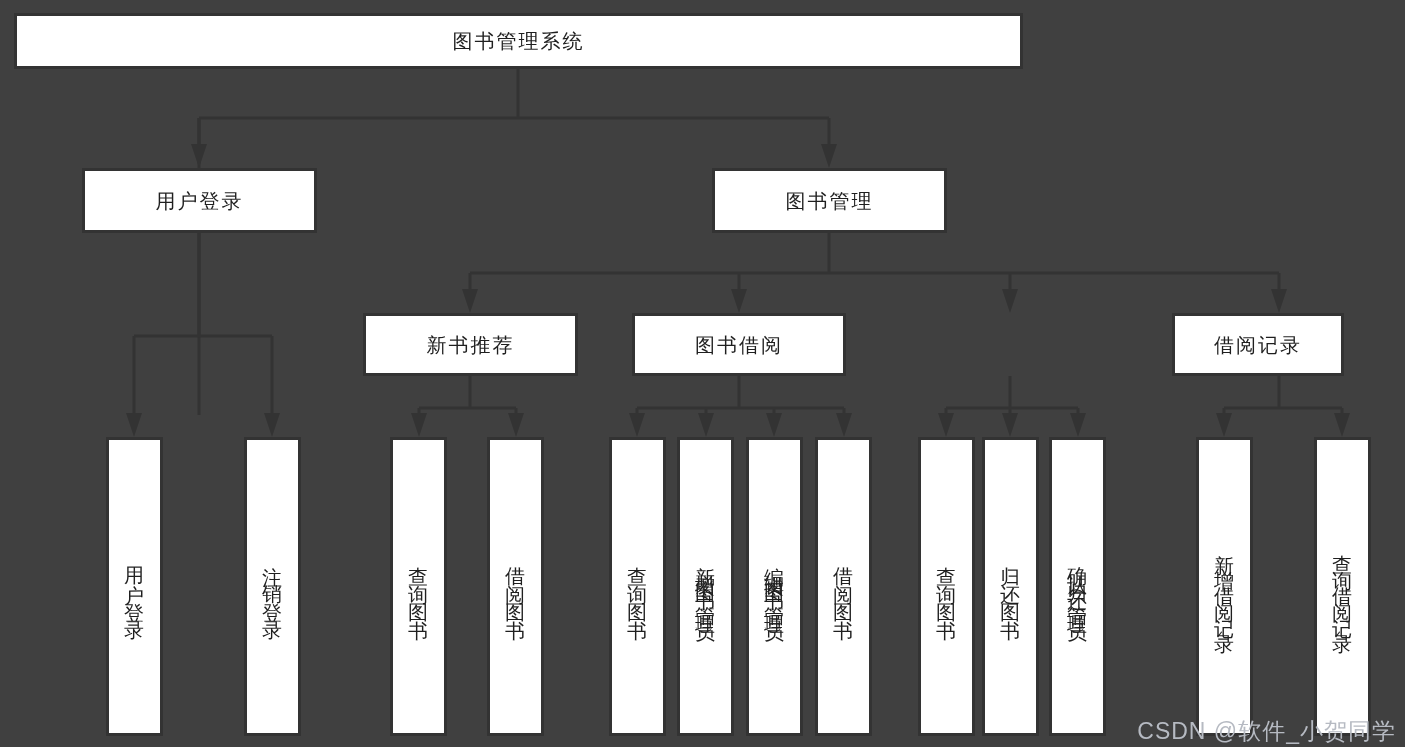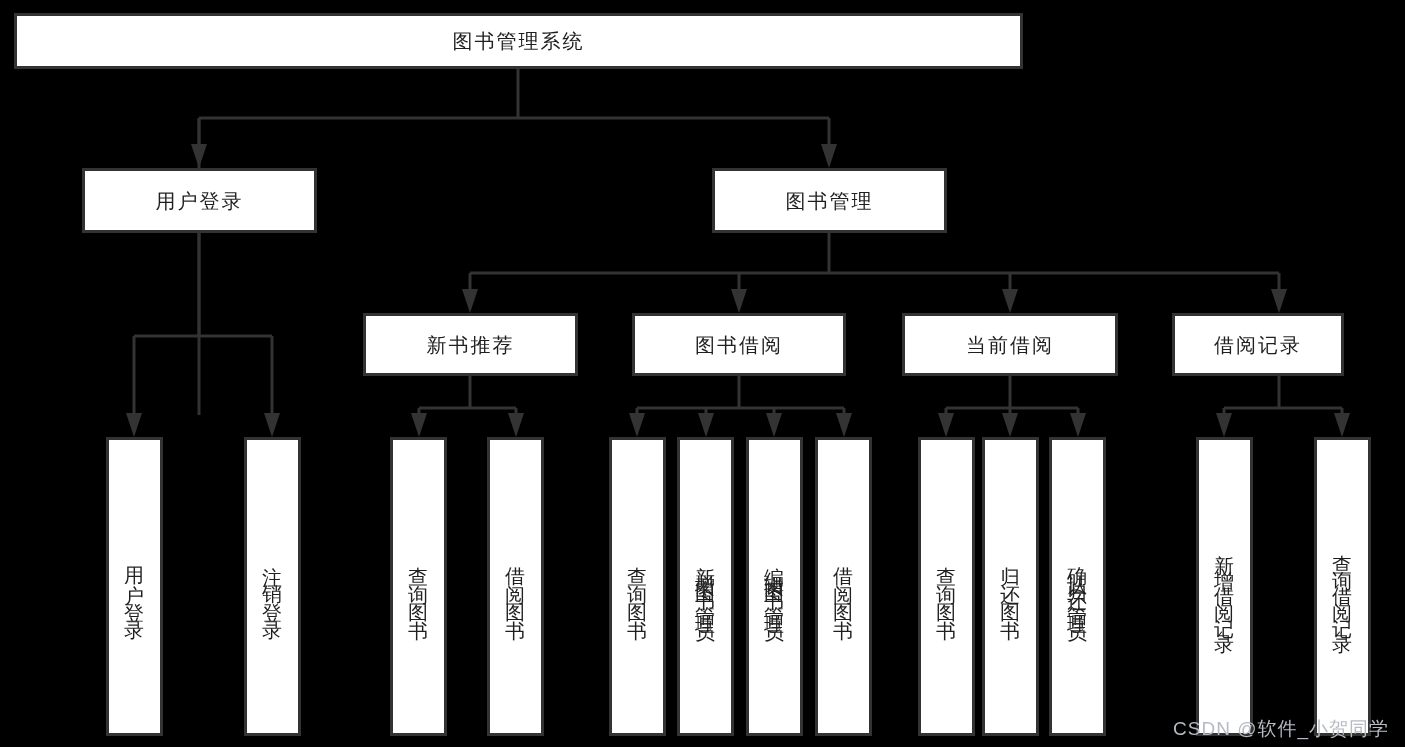--- a/index.html
+++ b/index.html
@@ -5,21 +5,21 @@
   html, body {
     margin: 0;
     padding: 0;
     background: #ffffff;
     font-family: "Liberation Sans", "DejaVu Sans", sans-serif;
   }
   .canvas {
     position: relative;
     width: 1405px;
     height: 747px;
-    background: #000000;
+    background: #404040;
     overflow: hidden;
   }
   svg.connectors {
     position: absolute;
     left: 0; top: 0;
     width: 1405px; height: 747px;
   }
   .box {
     position: absolute;
     box-sizing: border-box;
@@ -39,23 +39,23 @@
     text-orientation: mixed;
     letter-spacing: 18px;
     top: 437px;
     width: 57px;
     height: 299px;
   }
   .vbox.med  { letter-spacing: 16px; }
   .vbox.long { letter-spacing: 8px; }
   .watermark {
     position: absolute;
-    right: 16px;
+    right: 9px;
     top: 716px;
-    font-size: 19px;
+    font-size: 23px;
     color: #b6bac2;
     letter-spacing: 1px;
   }
 </style>
 </head>
 <body>
 
 <div class="canvas">
 
   <svg class="connectors" viewBox="0 0 1405 747" xmlns="http://www.w3.org/2000/svg">
@@ -113,23 +113,20 @@
   <div class="box hbox" style="left:363px; top:313px; width:215px; height:63px;">
     <span>新书推荐</span>
   </div>
 
   <div class="box hbox" style="left:712px; top:168px; width:235px; height:65px;">
     <span>图书管理</span>
   </div>
   <div class="box hbox" style="left:632px; top:313px; width:214px; height:63px;">
     <span>图书借阅</span>
   </div>
-  <div class="box hbox" style="left:902px; top:313px; width:216px; height:63px;">
-    <span>当前借阅</span>
-  </div>
   <div class="box hbox" style="left:1172px; top:313px; width:172px; height:63px;">
     <span>借阅记录</span>
   </div>
 
   <div class="box vbox" style="left:106px;">
     <span>用户登录</span>
   </div>
   <div class="box vbox" style="left:244px;">
     <span>注销登录</span>
   </div>

